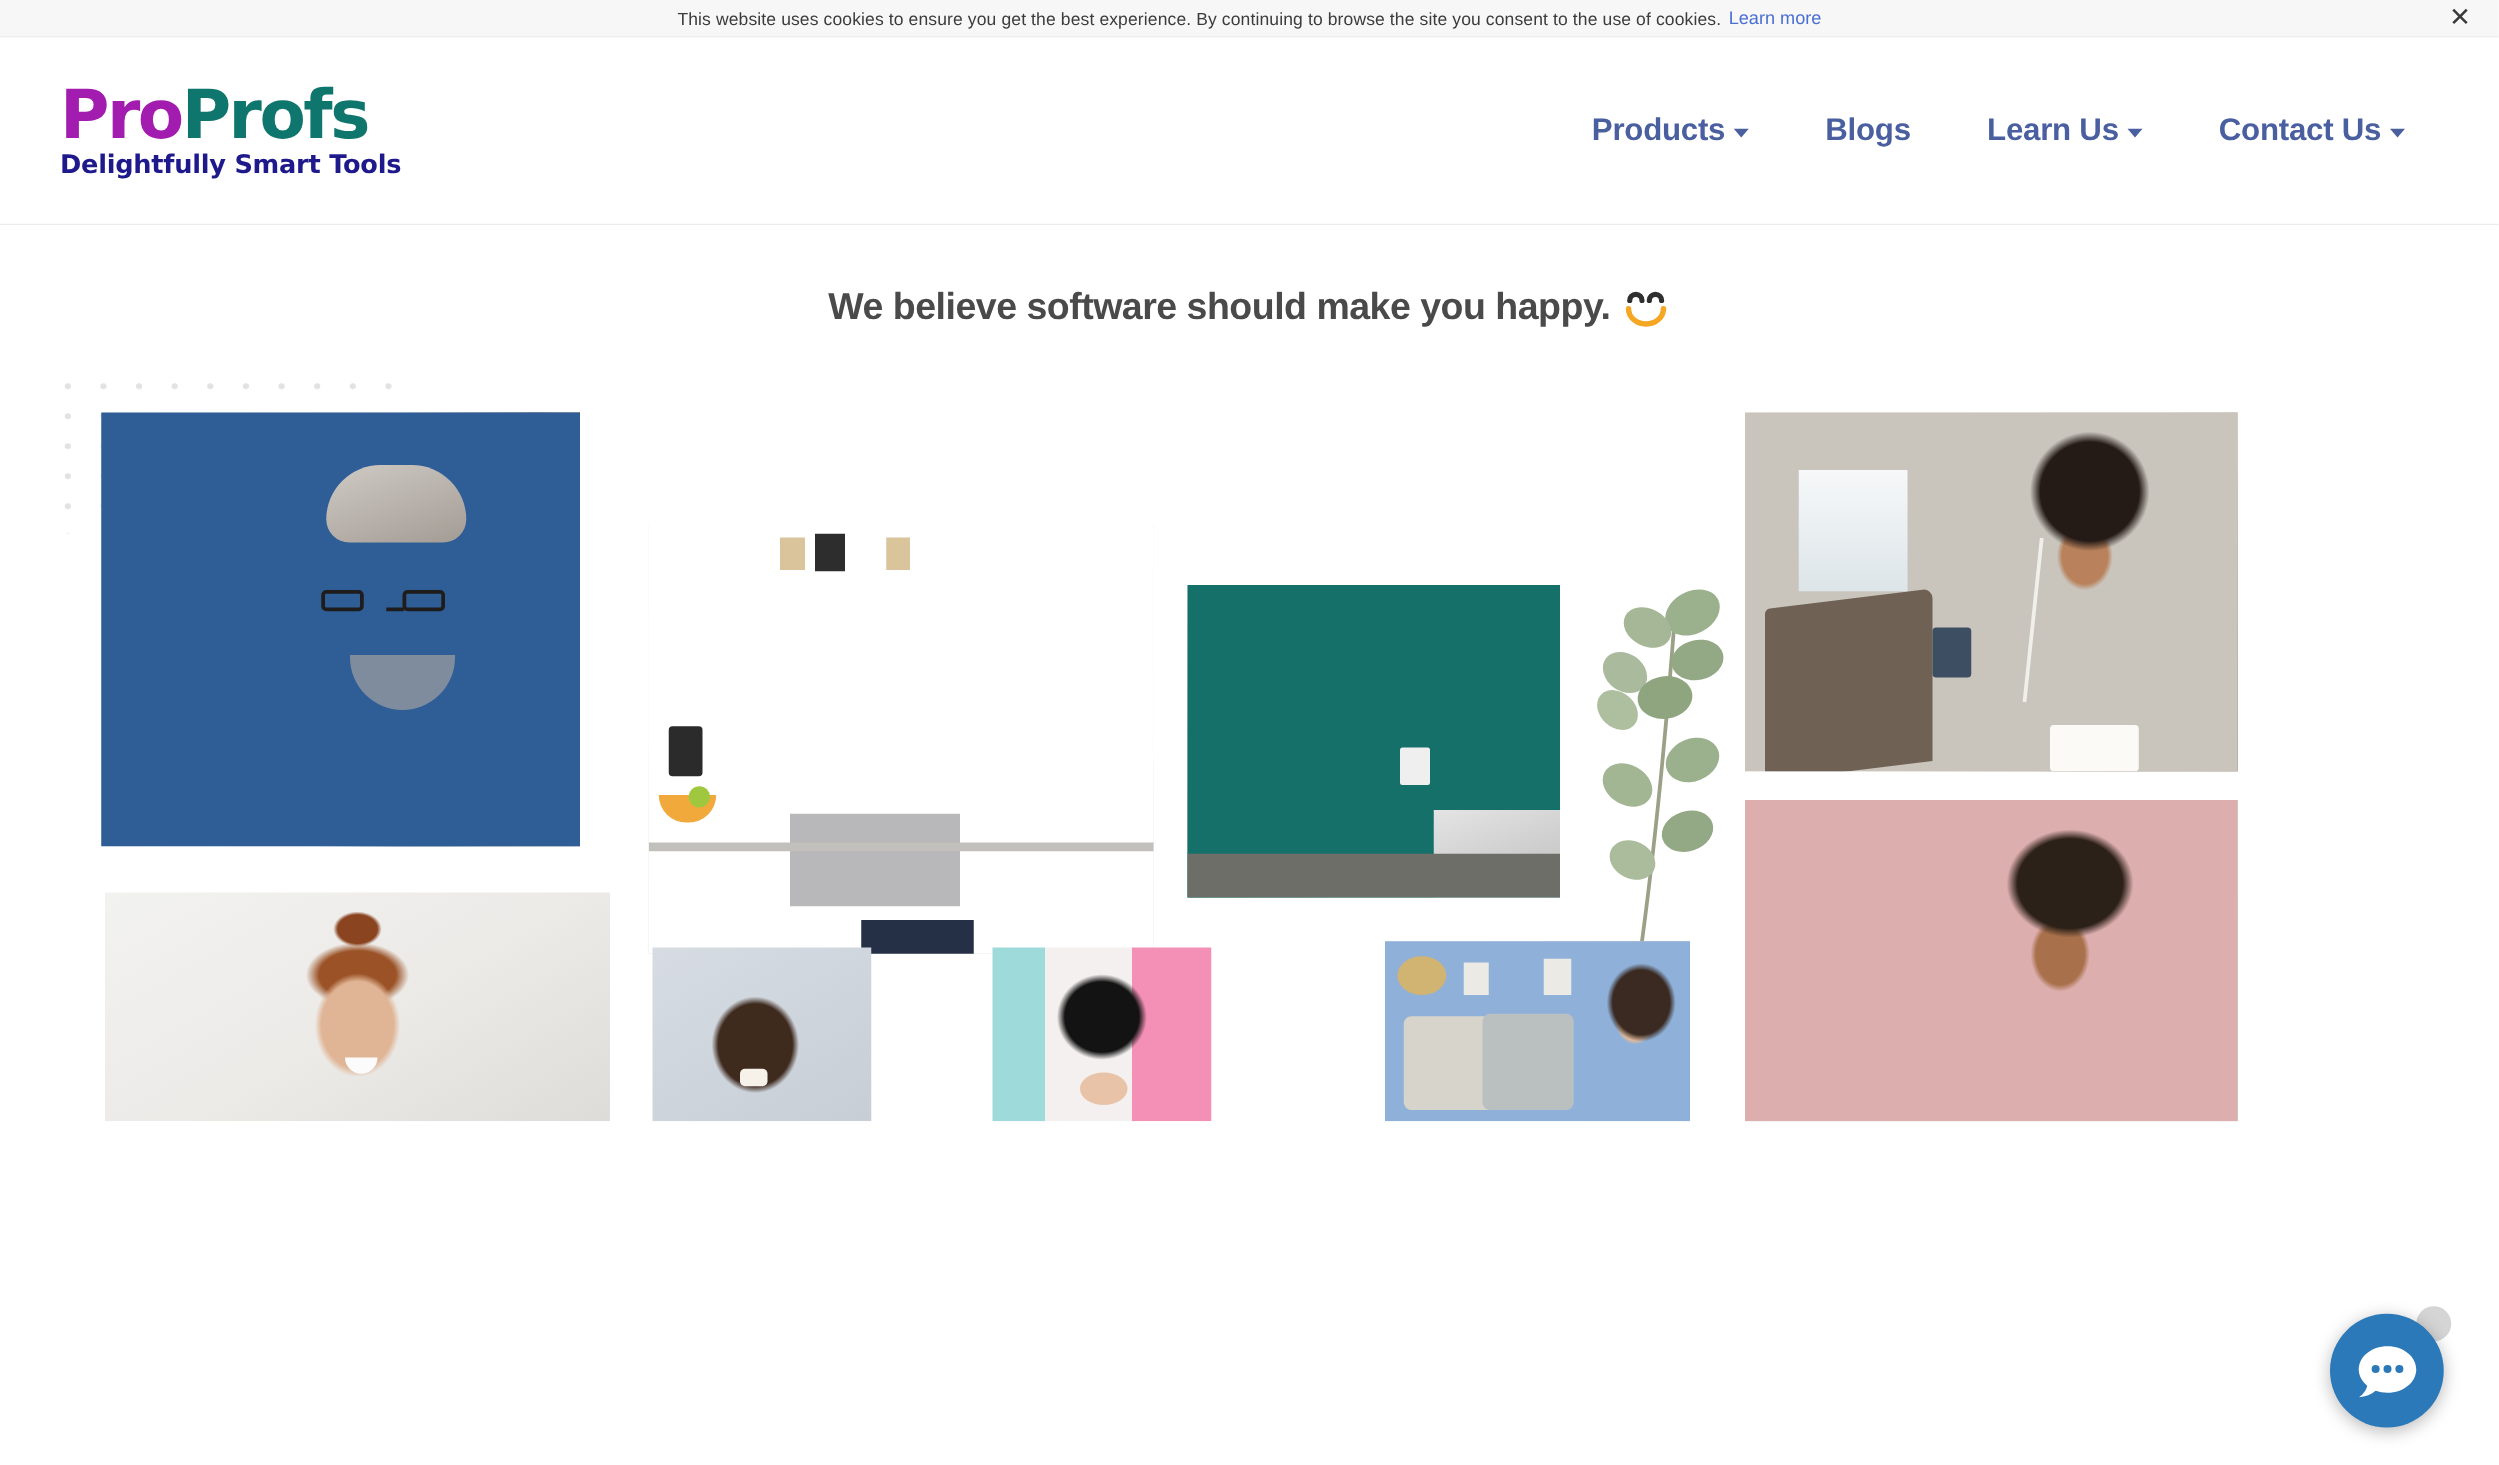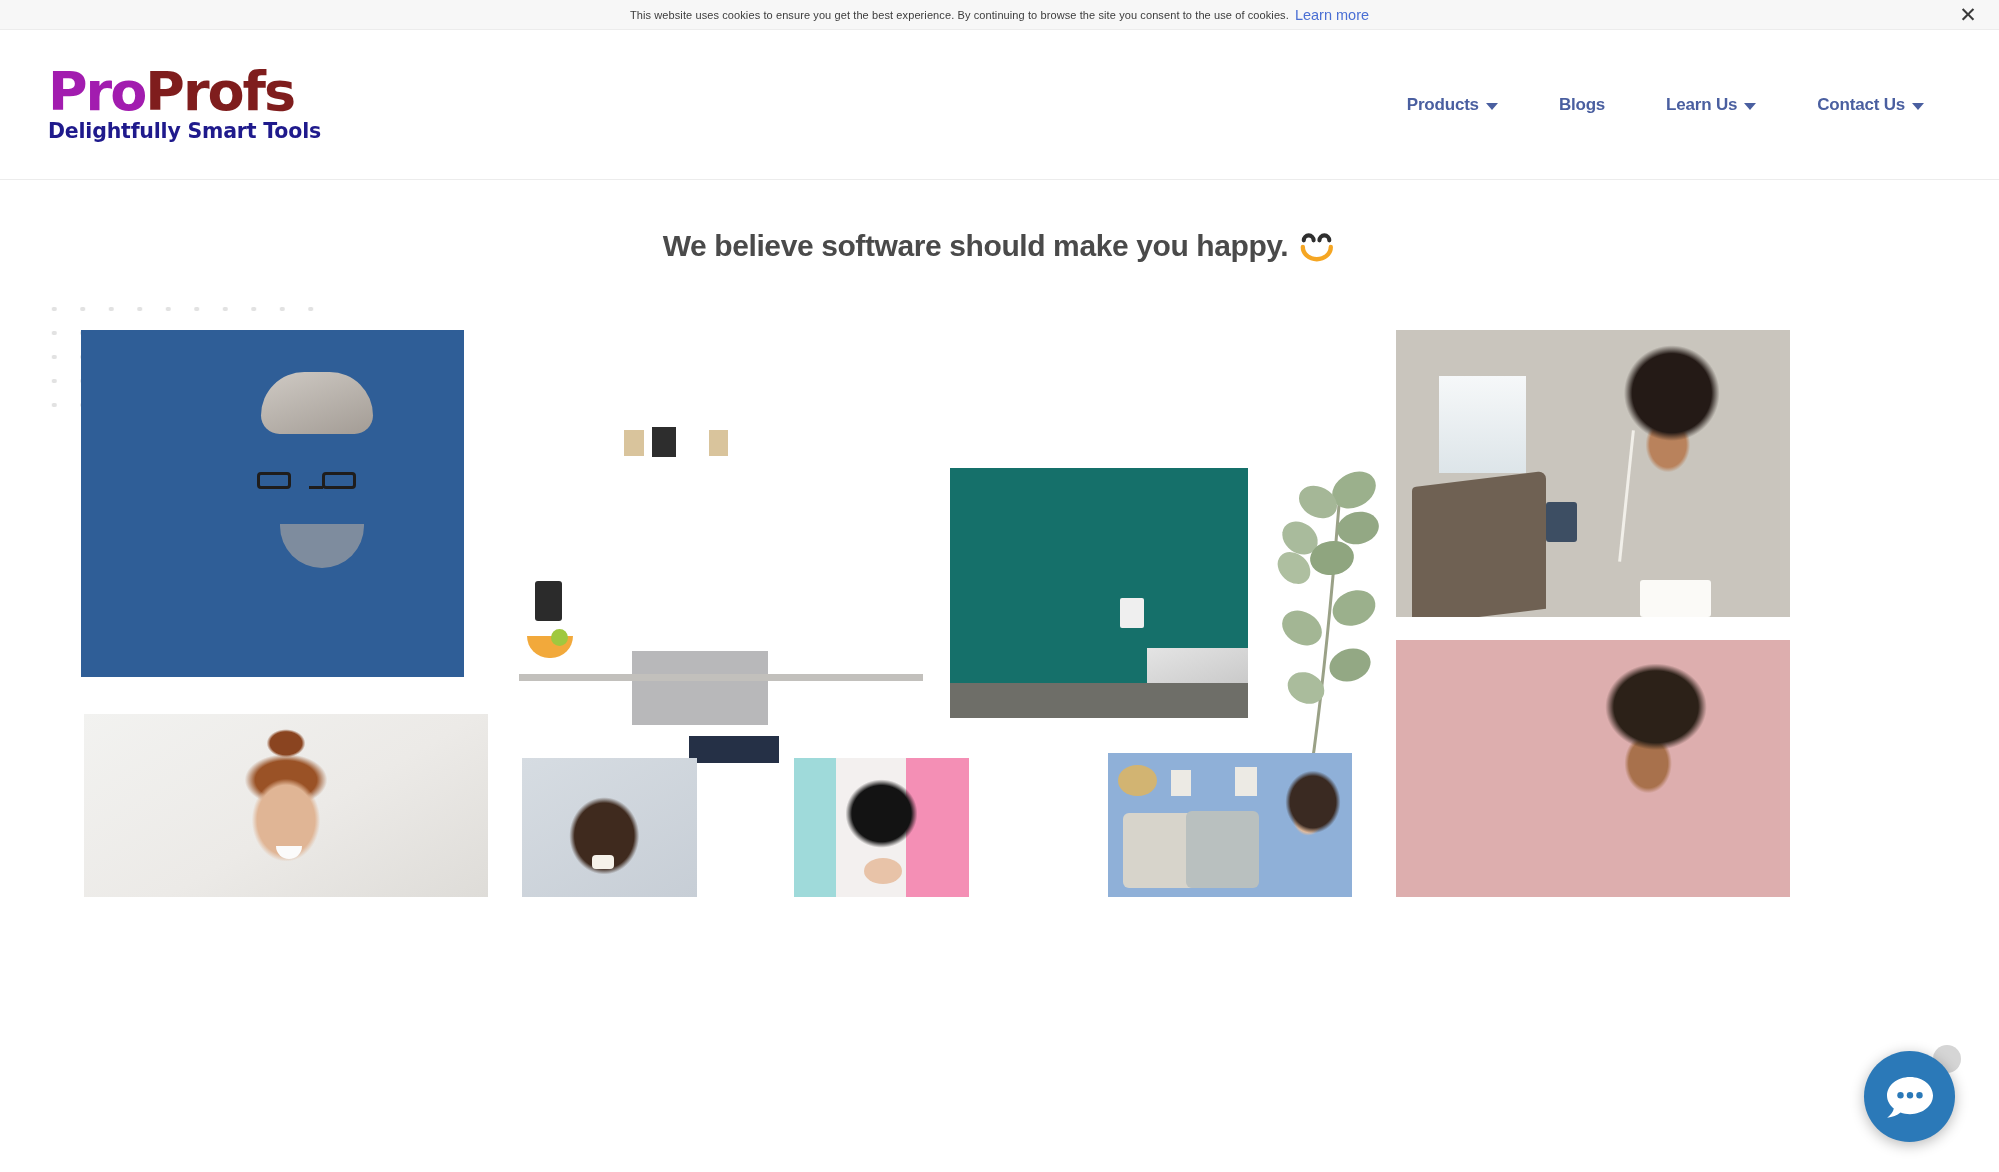--- a/index.html
+++ b/index.html
@@ -12,21 +12,21 @@
 
   
   .cookie-bar{
     position:relative;
     width:100%; height:30px;
     background:#f7f7f7;
     border-bottom:1px solid #ececec;
     display:flex; align-items:center; justify-content:center;
   }
   .cookie-text{
-    font-size:11px; color:#3c3c3c; letter-spacing:.1px;
+    font-size:14px; color:#3c3c3c; letter-spacing:.1px;
     white-space:nowrap;
   }
   .cookie-link{
     font-size:14.5px; color:#4a6fd4; margin-left:6px;
     text-decoration:none; cursor:pointer;
   }
   .cookie-close{
     position:absolute; right:18px; top:50%; transform:translateY(-50%);
     width:26px; height:26px; display:flex; align-items:center; justify-content:center;
     cursor:pointer; color:#3a3a3a; font-size:21px; line-height:1; font-weight:300;
@@ -42,33 +42,33 @@
   }
   .logo{
     margin-left:48px; width:280px; cursor:pointer;
     display:flex; flex-direction:column; align-items:flex-start;
   }
   .logo-word{
     font-family:"DejaVu Sans", sans-serif;
     font-size:54px; font-weight:700; line-height:.95; letter-spacing:-2px;
   }
   .logo-pro{ color:#a21caf; }
-  .logo-profs{ color:#7f1d1d;margin-top:28px; }
+  .logo-profs{ color:#0f766e;margin-top:28px; }
   .logo-tag{
     font-family:"DejaVu Sans", sans-serif;
     font-size:20.5px; font-weight:700; color:#1f1a8c;
     letter-spacing:-.2px; margin-top:2px; 
   }
   .main-nav{
     margin-left:auto; margin-right:75px;
     display:flex; align-items:center; gap:61px;
   }
   .nav-item{
     display:flex; align-items:center; gap:7px;
-    font-size:17px; font-weight:700; color:#4a5fa0;
+    font-size:25px; font-weight:700; color:#4a5fa0;
     cursor:pointer; letter-spacing:-.2px;
   }
   .caret{
     width:0; height:0;
     border-left:6px solid transparent;
     border-right:6px solid transparent;
     border-top:7px solid #4a5fa0;
     margin-top:3px;
   }
 

